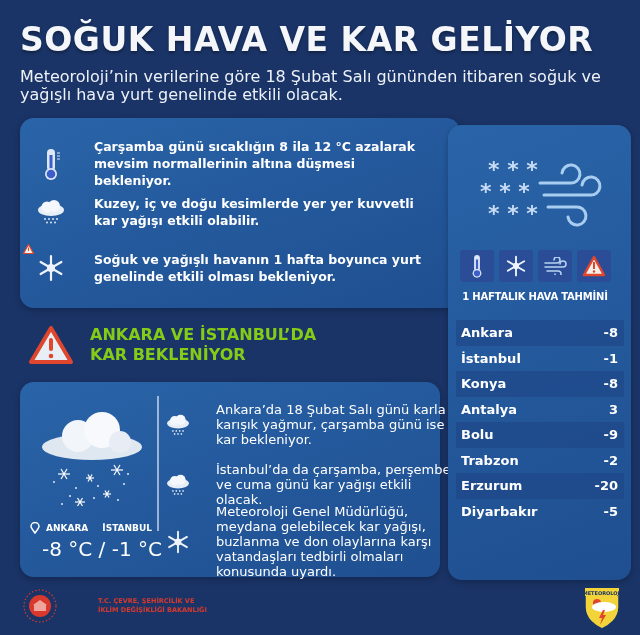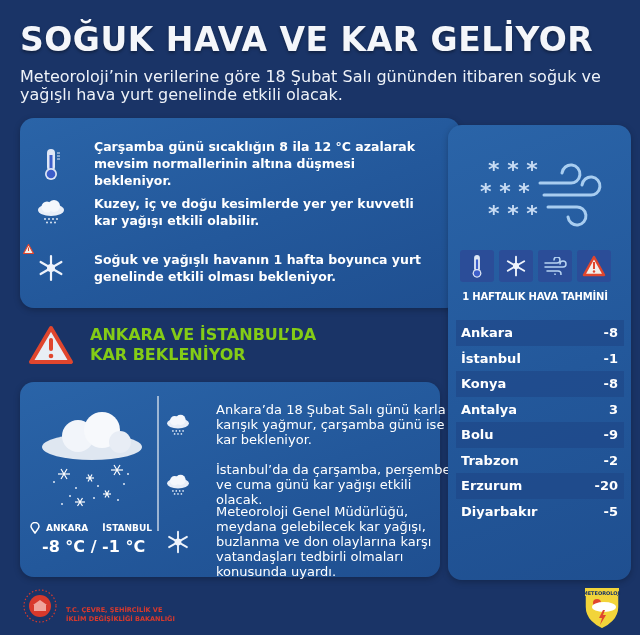--- a/index.html
+++ b/index.html
@@ -32,36 +32,36 @@
 
     .info-row { position: absolute; left: 0; display: flex; align-items: center; }
     .info-icon { width: 50px; height: 36px; position: relative; display: flex; justify-content: center; align-items: center; margin-left: 6px; }
     .info-text { font-size: 12.5px; line-height: 17px; color: #fff; margin-left: 18px; width: 330px; }
 
     .alert-head { position: absolute; left: 28px; top: 325px; display: flex; align-items: center; }
     .alert-title { font-size: 16px; font-weight: bold; line-height: 20px; margin-left: 16px; color: #84cc16; }
 
     .weather-art { position: absolute; left: 12px; top: 20px; width: 120px; height: 110px; }
     .city-labels { position: absolute; left: 10px; top: 140px; width: 130px; font-size: 9px; font-weight: bold; display: flex; align-items: center; gap: 6px; }
-    .city-temps { position: absolute; left: 22px; top: 155px; font-size: 16px; font-weight: bold; white-space: nowrap; }
+    .city-temps { position: absolute; left: 22px; top: 155px; font-size: 20px; font-weight: normal; white-space: nowrap; }
     .vline { position: absolute; left: 137px; top: 14px; width: 1.5px; height: 135px; background: rgba(255,255,255,0.55); }
     .c-row { position: absolute; left: 140px; display: flex; align-items: center; }
     .c-icon { width: 36px; display: flex; justify-content: center; }
     .c-text { font-size: 13px; line-height: 15px; margin-left: 20px; width: 238px; color: #fff; }
 
     .side-art { position: absolute; left: 30px; top: 30px; width: 130px; height: 75px; }
     .mini-icons { position: absolute; left: 12px; top: 125px; display: flex; gap: 5px; }
     .mini { width: 34px; height: 32px; background: #2b4d98; border-radius: 3px; display: flex; justify-content: center; align-items: center; }
     .side-caption { position: absolute; left: 0; width: 174px; top: 166px; text-align: center; font-size: 10px; font-weight: bold; color: #fff; letter-spacing: -0.2px; }
 
     .forecast { position: absolute; left: 8px; top: 195px; width: 168px; }
     .f-row { height: 25.5px; display: flex; justify-content: space-between; align-items: center; padding: 0 6px 0 5px; font-size: 13px; font-weight: bold; color: #fff; }
     .f-row:nth-child(odd) { background: rgba(30,70,135,0.65); }
 
-    .footer-left { position: absolute; left: 22px; top: 588px; display: flex; align-items: flex-end; }
+    .footer-left { position: absolute; left: 22px; top: 588px; display: flex; align-items: center; gap: 32px; }
     .ministry { font-size: 6.5px; font-weight: bold; color: #d8392c; line-height: 9px; margin-left: 8px; }
     .footer-right { position: absolute; left: 582px; top: 585px; }
   </style>
 </head>
 <body>
 
 <div class="title">SOĞUK HAVA VE KAR GELİYOR</div>
 <div class="subtitle">Meteoroloji’nin verilerine göre 18 Şubat Salı gününden itibaren soğuk ve yağışlı hava yurt genelinde etkili olacak.</div>
 
 <div id="panel-info" class="panel">

